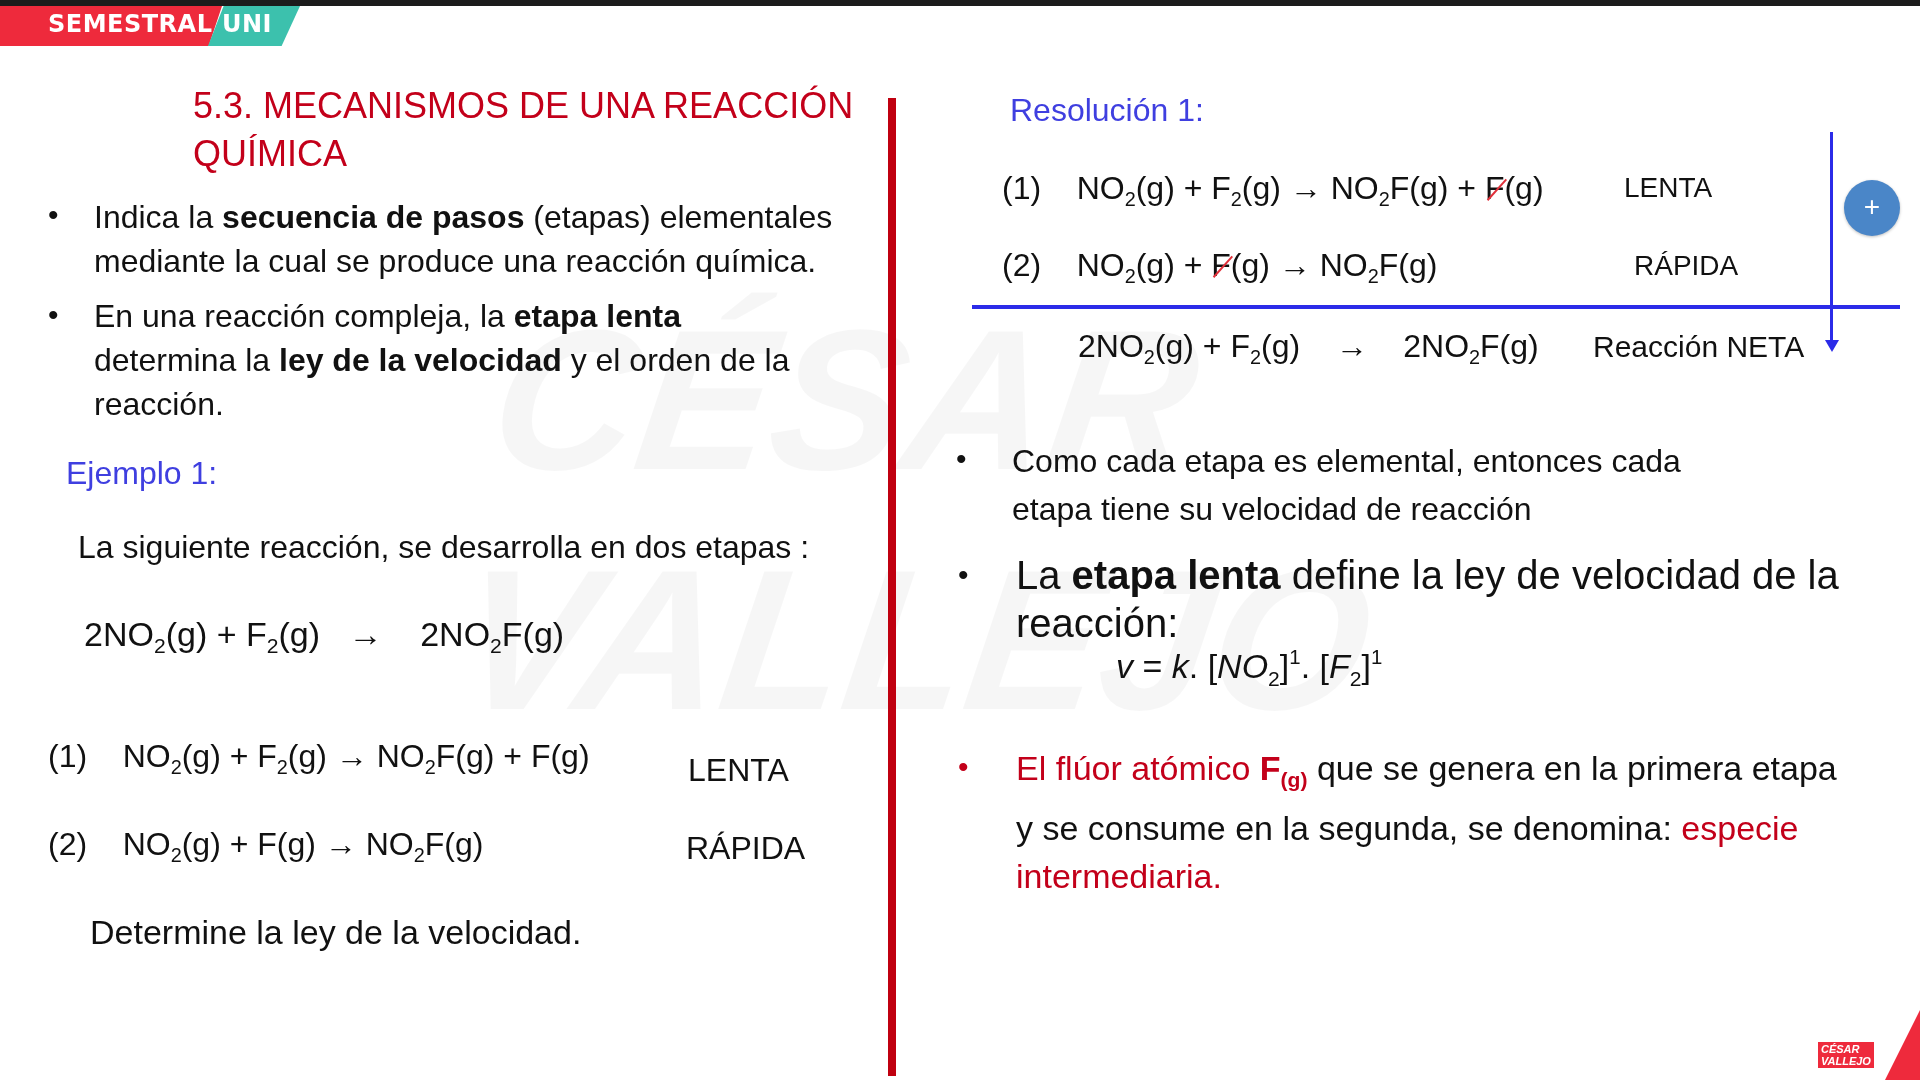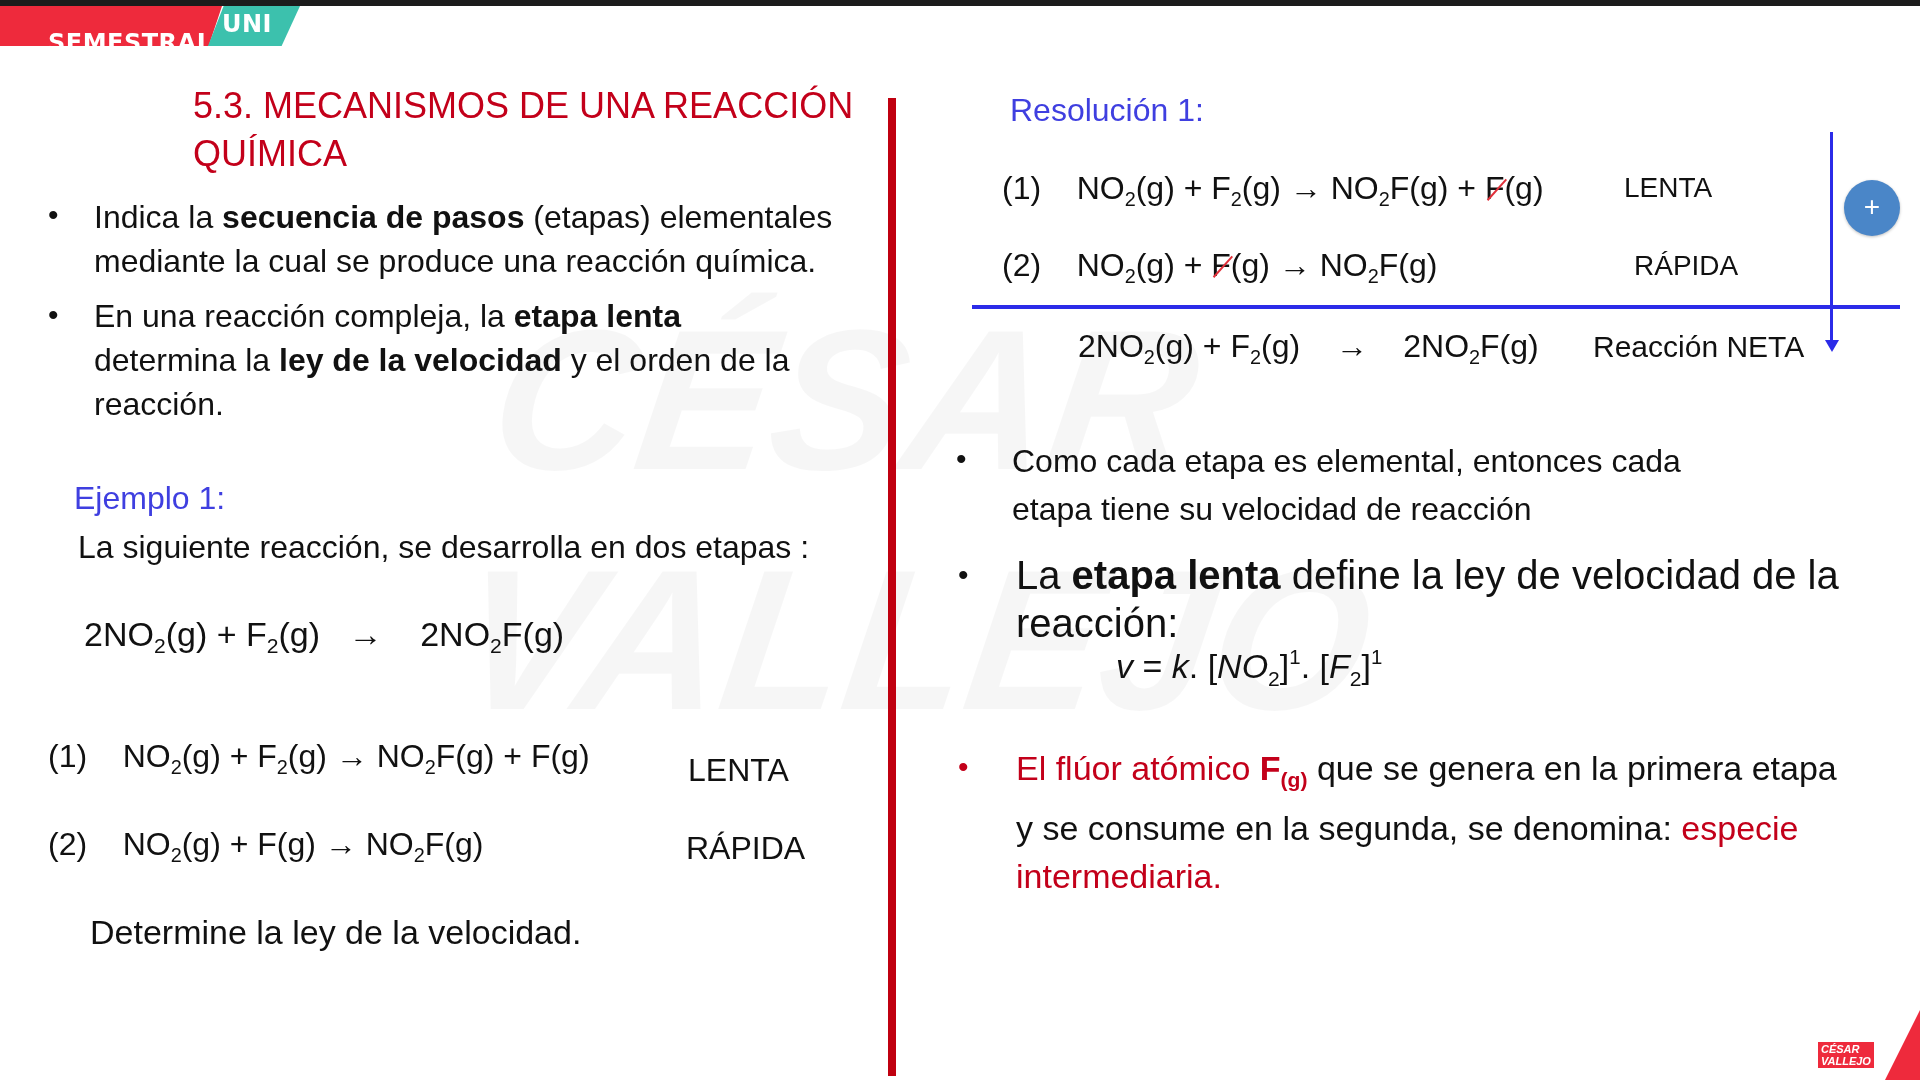--- a/index.html
+++ b/index.html
@@ -65,21 +65,21 @@
     position:absolute; left:1818px; top:1042px; background:#ee2a3c; color:#fff;
     font-size:11px; font-weight:900; font-style:italic; padding:1px 3px; line-height:12px;
   }
 </style>
 </head>
 <body>
 
 <div class="topbar"></div>
 <div class="badge-red"></div>
 <div class="badge-teal"></div>
-<span class="badge-text" style="left:48px;margin-top:19px;">SEMESTRAL</span>
+<span class="badge-text" style="left:48px;">SEMESTRAL</span>
 <span class="badge-text" style="left:222px;">UNI</span>
 
 <div class="watermark">
   <div style="font-size:200px;">CÉSAR</div>
   <div style="font-size:200px;">VALLEJO</div>
 </div>
 
 <div class="abs title" style="left:185px; top:82px;">
   <div>5.3. MECANISMOS DE UNA REACCIÓN</div>
   <div>QUÍMICA</div>
@@ -91,21 +91,21 @@
   <div>mediante la cual se produce una reacción química.</div>
 </div>
 
 <span class="bullet" style="left:48px; top:298px;">•</span>
 <div class="abs body-text" style="left:94px; top:294px;">
   <div><span> En una reacción compleja, la </span><b>etapa lenta</b></div>
   <div><span>determina la </span><b>ley de la velocidad</b><span> y el orden de la</span></div>
   <div>reacción.</div>
 </div>
 
-<div class="abs blue-label" style="left:66px; top:480px;margin-left:8px;">Ejemplo 1:</div>
+<div class="abs blue-label" style="left:66px; top:455px;">Ejemplo 1:</div>
 <div class="abs body-text" style="left:78px; top:525px;">La siguiente reacción, se desarrolla en  dos etapas :</div>
 
 <div class="abs eq" style="left:84px; top:615px; font-size:34px;">
   <span>2NO</span><sub>2</sub><span>(g) +  F</span><sub>2</sub><span>(g)</span>
   &nbsp;&nbsp;<span>→</span>&nbsp;&nbsp;&nbsp;
   <span>2NO</span><sub>2</sub><span>F(g)</span>
 </div>
 
 <div class="abs eq" style="left:48px; top:738px;">
   <span>(1)</span>&nbsp;&nbsp;&nbsp;

